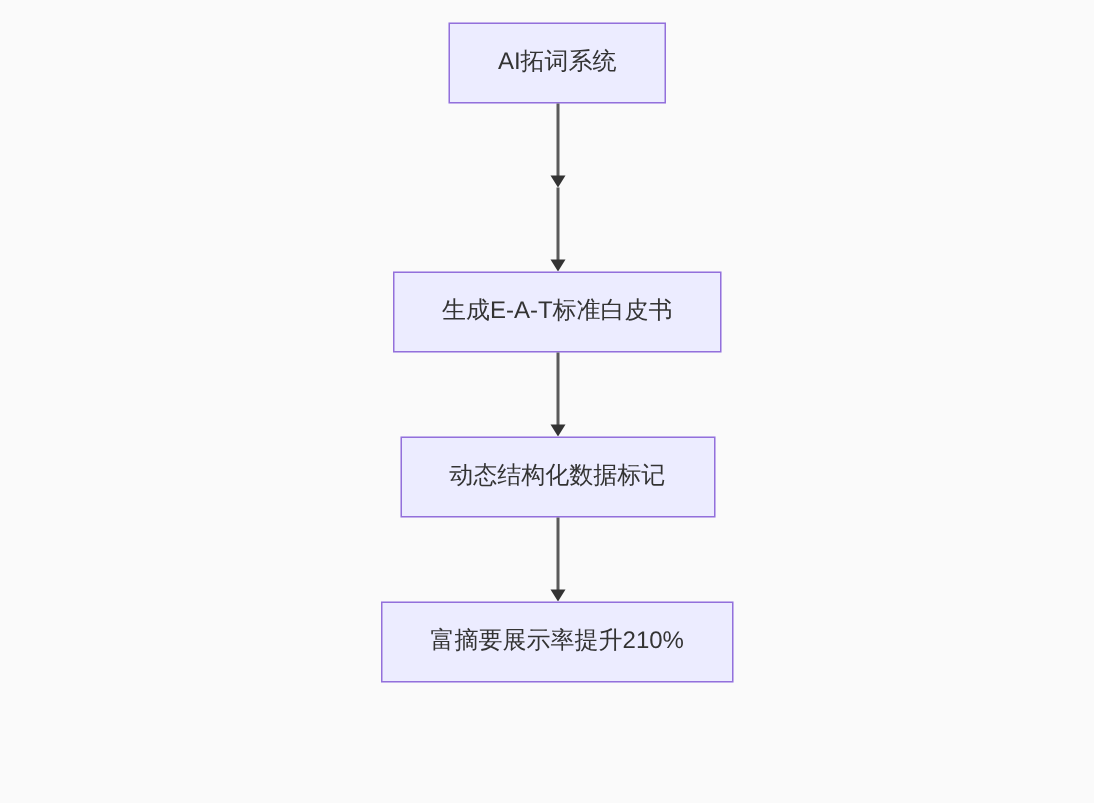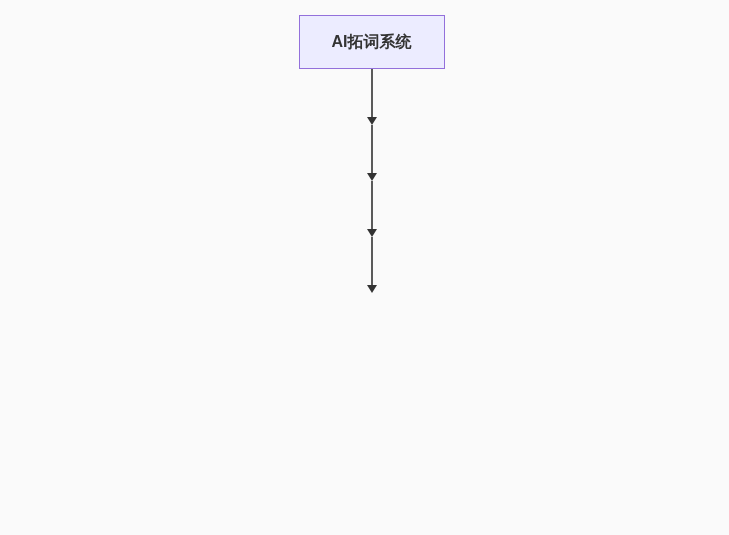--- a/index.html
+++ b/index.html
@@ -28,21 +28,20 @@
     padding: 0 32px;
     display: flex;
     align-items: center;
     justify-content: center;
     background: var(--node-fill, #ECECFF);
     border: 1px solid var(--node-border, #9370DB);
     color: var(--node-text, #333333);
     font-size: 16px;
     line-height: 1;
     white-space: nowrap;
-    font-weight: bold;
   }
   .edge {
     height: 56px;
     display: flex;
     flex-direction: column;
     align-items: center;
   }
   .edge-line {
     width: 2px;
     flex: 1 1 auto;
@@ -71,27 +70,36 @@
       <div class="edge-line"></div>
       <div class="edge-arrowhead"></div>
     </div>
 
 
     <div class="edge">
       <div class="edge-line"></div>
       <div class="edge-arrowhead"></div>
     </div>
 
+    <div class="node">
+      <span class="node-label">生成E-A-T标准白皮书</span>
+    </div>
 
     <div class="edge">
       <div class="edge-line"></div>
       <div class="edge-arrowhead"></div>
     </div>
 
+    <div class="node">
+      <span class="node-label">动态结构化数据标记</span>
+    </div>
 
     <div class="edge">
       <div class="edge-line"></div>
       <div class="edge-arrowhead"></div>
     </div>
 
+    <div class="node">
+      <span class="node-label">富摘要展示率提升210%</span>
+    </div>
 
   </div>
 </div>
 
 </body></html>

